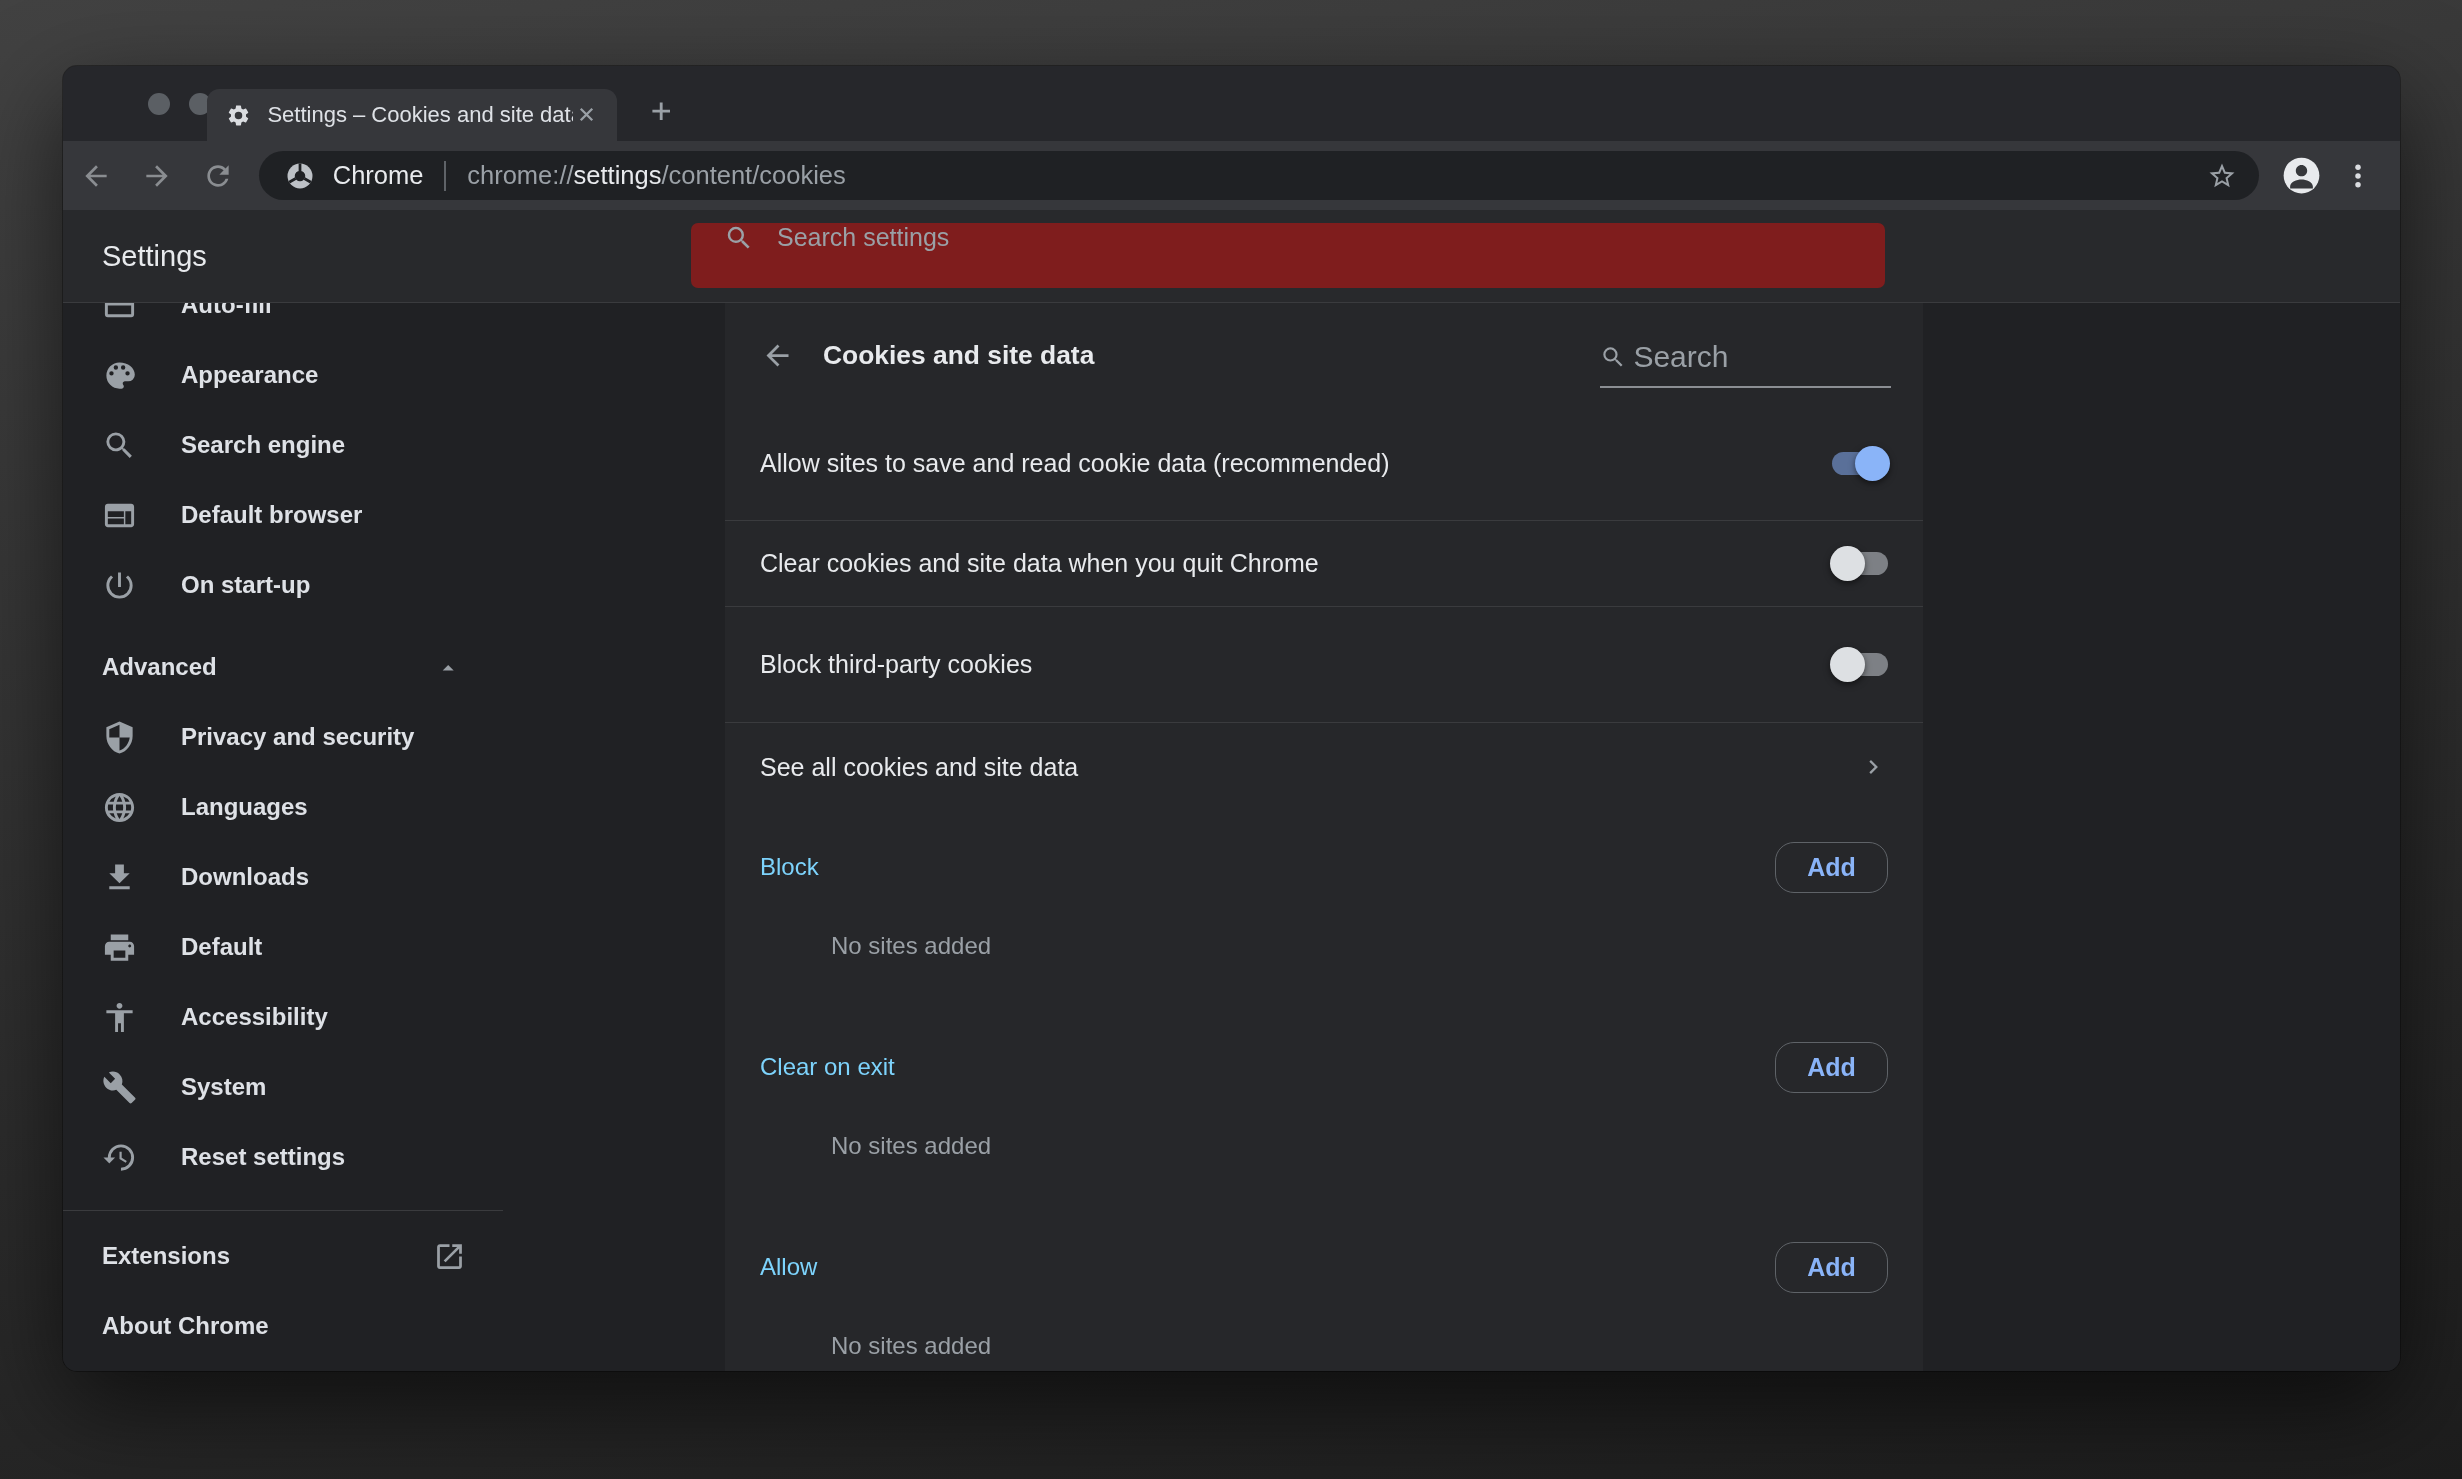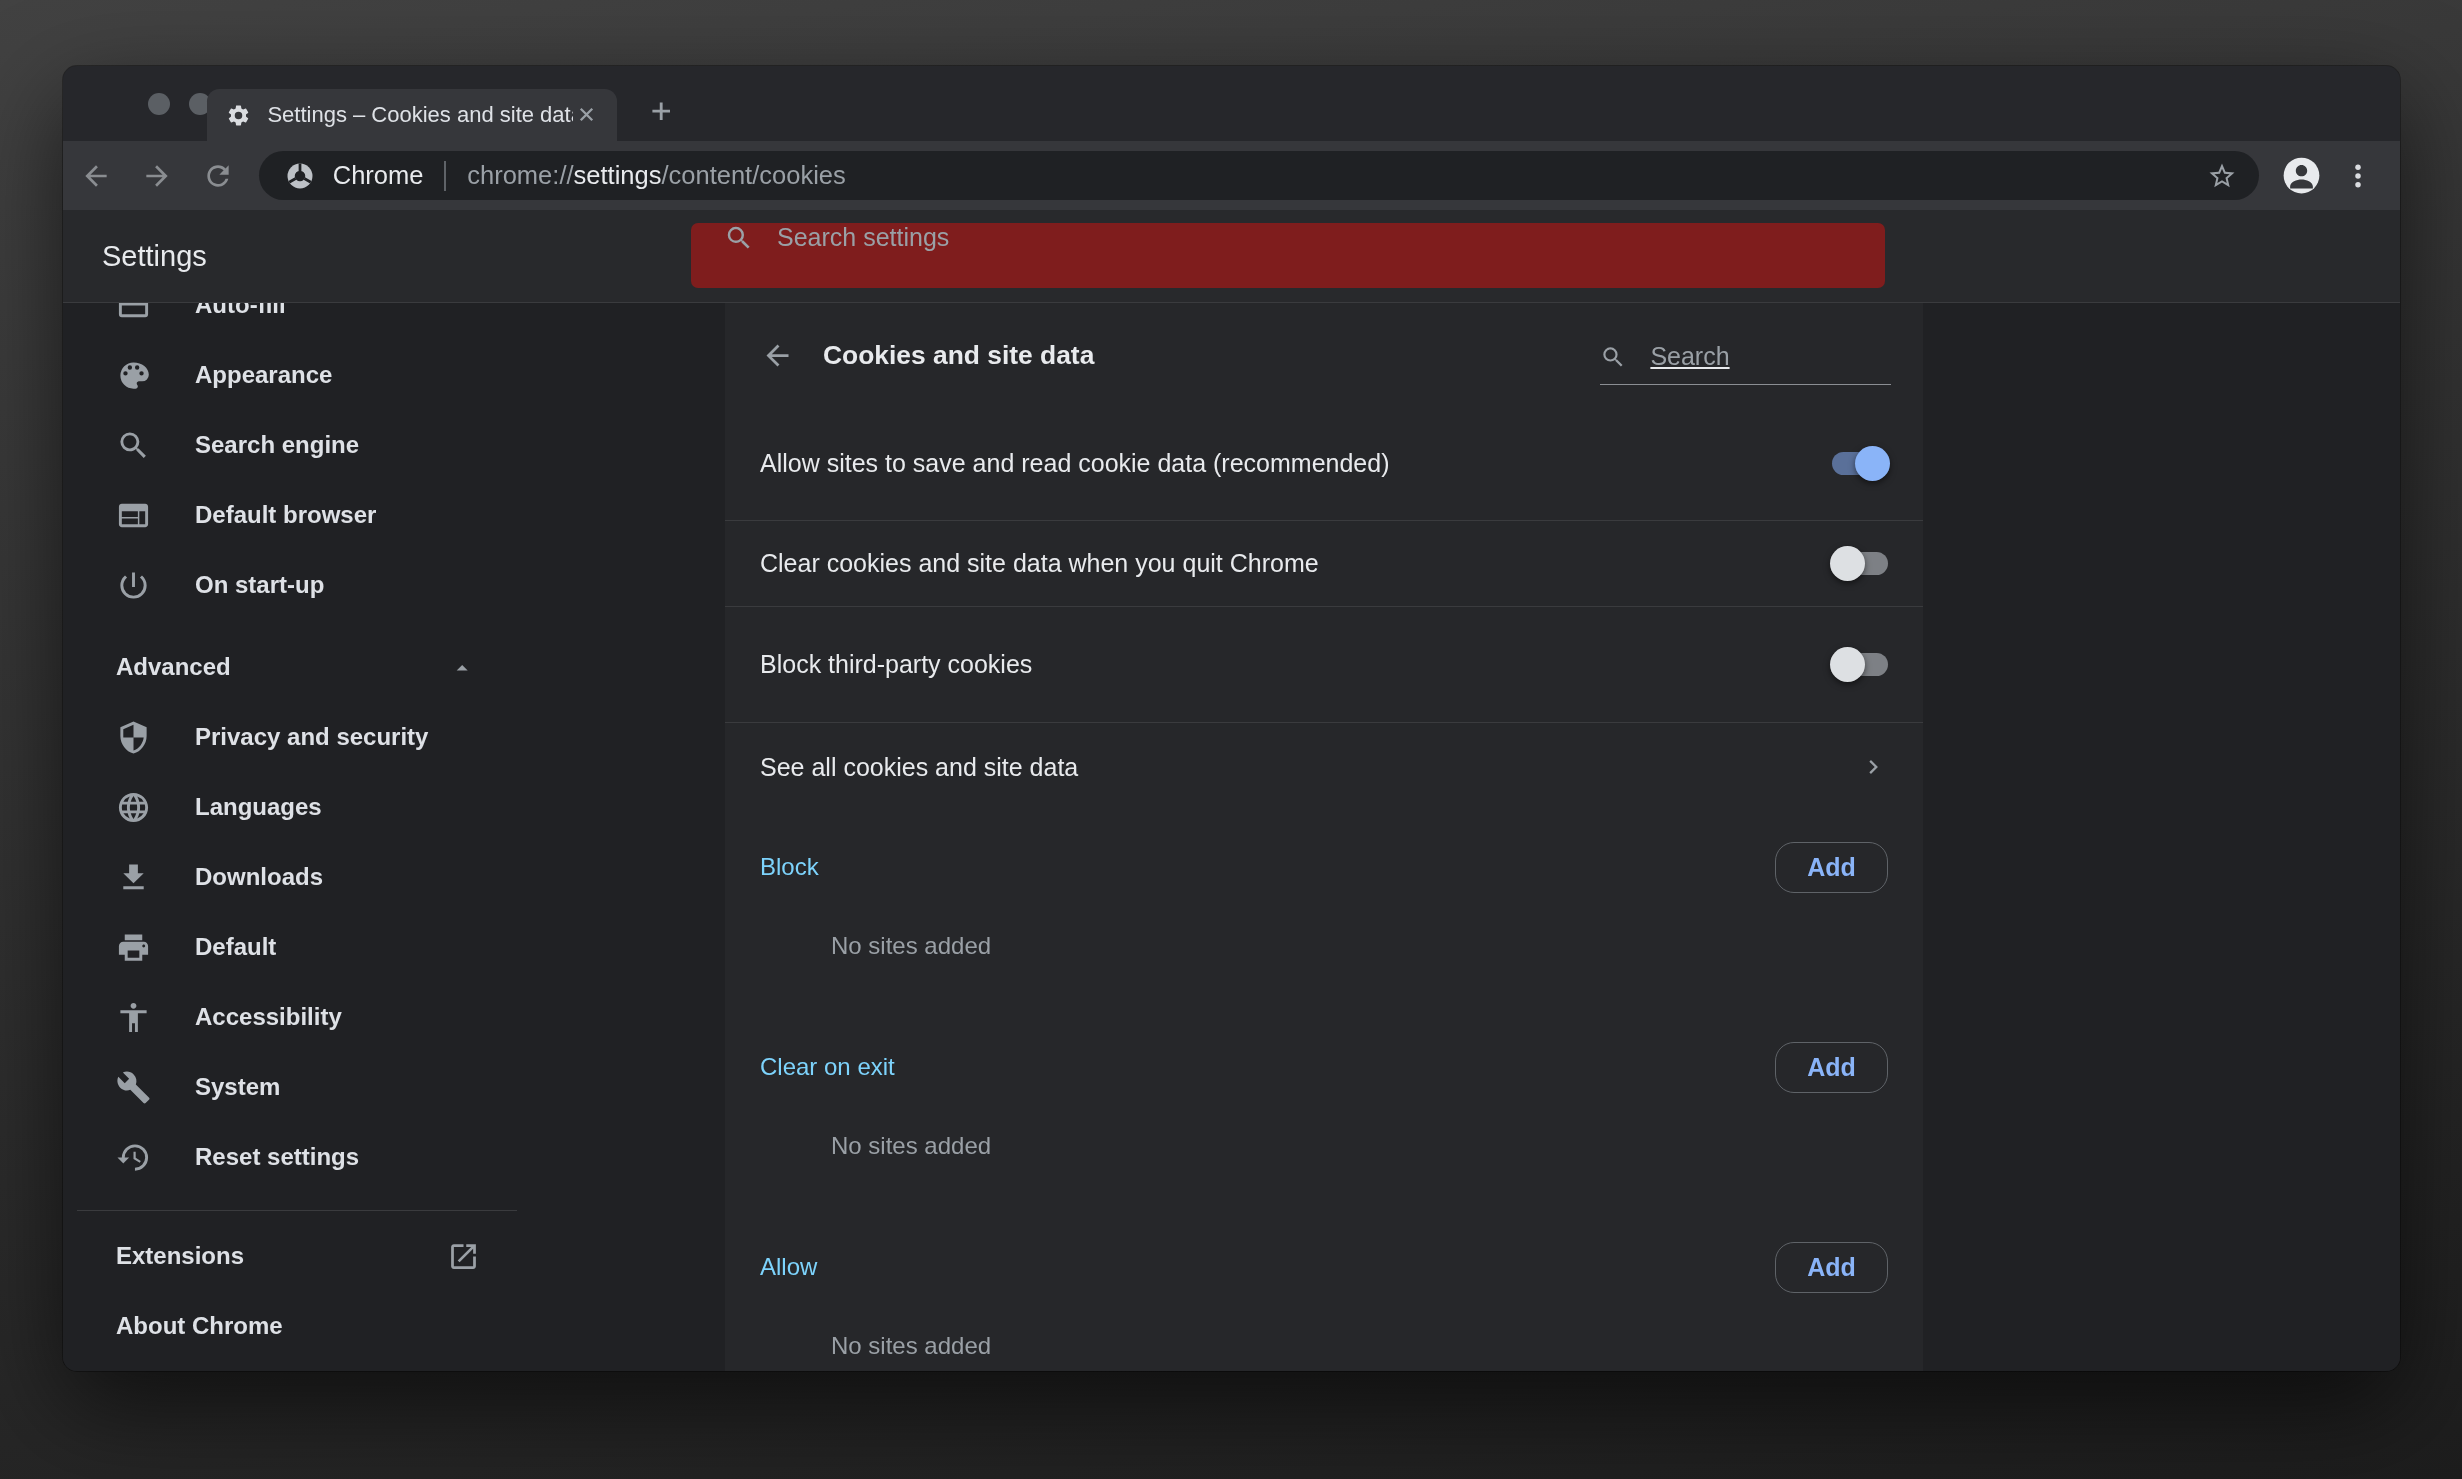--- a/index.html
+++ b/index.html
@@ -48,41 +48,41 @@
     position:absolute; left:628px; top:13.2px; width:1194px; height:65px;
     background:#7f1d1d; border-radius:7px; display:flex; align-items:flex-start; padding:0 26.4px 0 33px;
   }
   .search-settings input {
     background:transparent; border:none; outline:none; color:#e8eaed;
     font-size:25px; font-family:inherit; margin-left:23px; flex:1;
   }
   .search-settings input::placeholder { color:#9aa0a6; }
   
   .pagebody { flex:1; background:#202124; position:relative; overflow:hidden; }
-  .sidebar { position:absolute; left:14px; top:0; bottom:0; width:629px; overflow:hidden; }
+  .sidebar { position:absolute; left:0; top:0; bottom:0; width:629px; overflow:hidden; }
   .menu-item {
     height:70px; display:flex; align-items:center; padding-left:39px;
     color:#dee1e6; font-size:24px; font-weight:700; cursor:pointer;
   }
   .menu-item .mi-icon { width:35px; height:35px; flex:none; color:#9aa0a6; }
   .menu-item .mi-label { margin-left:44px; }
   .menu-item.first { margin-top:-33px; }
   .advanced-row { margin-top:12.3px; position:relative; }
   .advanced-row .caret { position:absolute; left:372px; top:23px; width:26.4px; height:26.4px; color:#9aa0a6; }
   .sidebar-divider { border:none; border-top:1.8px solid #3a3b3e; width:440px; margin:17.6px 0 10.6px 0; }
   .footer-row { position:relative; }
   .footer-row .ext-icon { position:absolute; left:370px; top:18.5px; width:33px; height:33px; color:#9aa0a6; }
   
   .card { position:absolute; left:662px; top:0; bottom:0; width:1198px; background:#26272a; }
   .card-header { height:104px; display:flex; align-items:center; padding:0 32px 0 35px; }
   .back-btn { width:35px; height:35px; display:flex; align-items:center; justify-content:center; color:#9aa0a6; flex:none; }
   .card-title { margin-left:28px; color:#e8eaed; font-size:26.4px; font-weight:700; }
   .content-search { margin-left:auto; width:291px; padding-top:17.6px; }
   .cs-row { display:flex; align-items:center; }
-  .cs-row input { background:transparent; border:none; outline:none; color:#e8eaed; font-size:25px; font-family:inherit; margin-left:24px; width:211px;text-decoration:underline; }
+  .cs-row input { background:transparent; border:none; outline:none; color:#e8eaed; font-size:30px; font-family:inherit; margin-left:7px; width:211px; }
   .cs-row input::placeholder { color:#9aa0a6; }
   .cs-underline { height:1.8px; background:#8b8e93; margin-top:12.3px; }
   .trow { display:flex; align-items:center; padding:0 35px; border-bottom:1.8px solid #3a3b3e; }
   .trow .tlabel { flex:1; color:#e8eaed; font-size:25px; line-height:1.35; }
   .trow .tsub { color:#9aa0a6; font-size:23px; margin-top:7px; }
   .trow1 { height:114px; } .trow2 { height:86px; } .trow3 { height:116px; }
   .linkrow { height:88px; display:flex; align-items:center; padding:0 35px; cursor:pointer; }
   .linkrow .tlabel { flex:1; color:#e8eaed; font-size:25px; }
   .chev { width:28px; height:28px; color:#9aa0a6; }
   

